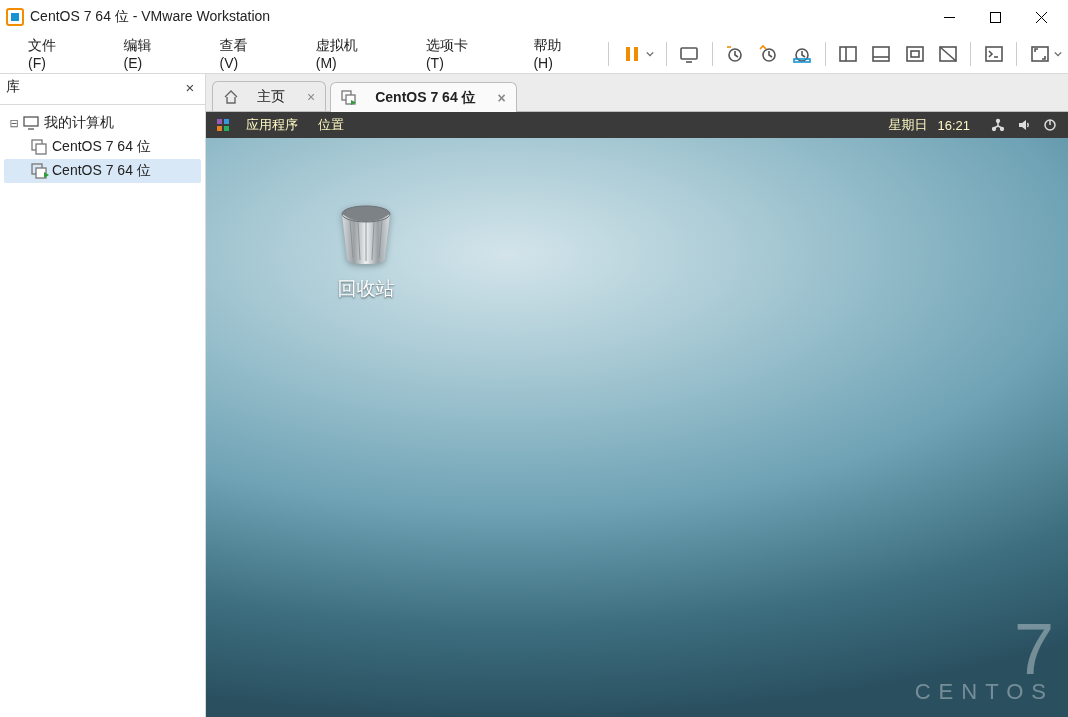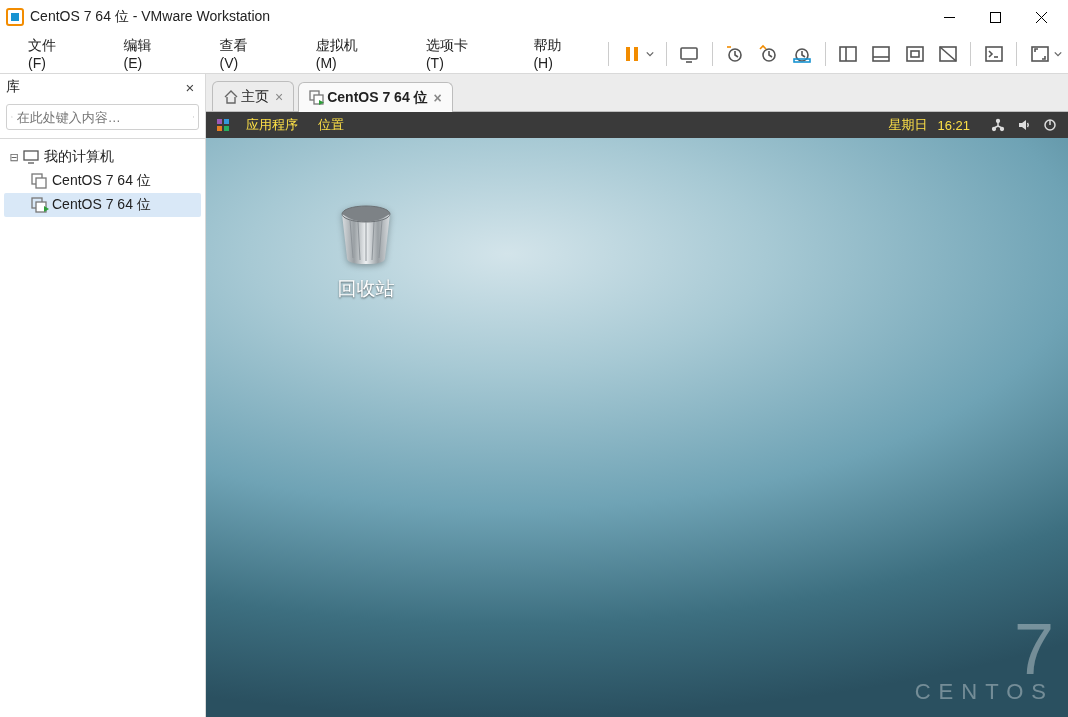--- a/index.html
+++ b/index.html
@@ -40,27 +40,27 @@
 .tree .node { display: flex; align-items: center; height: 24px; font-size: 14px; padding-left: 4px; }
 .tree .node.depth1 { padding-left: 26px; }
 .tree .node .twisty { width: 12px; text-align: center; color: #666; font-size: 11px; margin-right: 2px; }
 .tree .node .nicon { width: 18px; height: 18px; margin-right: 4px; display: inline-flex; align-items: center; justify-content: center; }
 .tree .node.selected { background: #d9e8f7; border-radius: 2px; }
 .tree .node .play-badge { width: 0; height: 0; border-left: 5px solid #2e9e3a; border-top: 3px solid transparent; border-bottom: 3px solid transparent; margin-left: -8px; margin-top: 8px; margin-right: 3px; }
 
 
 .right { flex: 1; display: flex; flex-direction: column; background: #ececec; }
 .tabstrip { display: flex; align-items: flex-end; height: 38px; padding-left: 6px; background: #ececec; border-bottom: 1px solid #bdbdbd; }
-.tab { display: flex; align-items: center; height: 30px; padding: 0 10px; margin-right: 4px; background: #ececec; border: 1px solid #bdbdbd; border-bottom: none; border-radius: 6px 6px 0 0; font-size: 14px; gap: 2px; }
+.tab { display: flex; align-items: center; height: 30px; padding: 0 10px; margin-right: 4px; background: #ececec; border: 1px solid #bdbdbd; border-bottom: none; border-radius: 6px 6px 0 0; font-size: 14px; gap: 18px; }
 .tab.active { background: #fafafa; font-weight: 600; position: relative; top: 1px; }
 .tab .tabicon { width: 16px; height: 16px; display: inline-flex; }
 .tab .tabclose { color: #888; font-size: 14px; margin-left: 4px; }
 
 
-.gnome-top { height: 26px; background: #3a3a3a; color: #fde047; display: flex; align-items: center; padding: 0 10px; font-size: 13px; }
+.gnome-top { height: 26px; background: #3a3a3a; color: #fef9c3; display: flex; align-items: center; padding: 0 10px; font-size: 13px; }
 .gnome-top .gbtn { padding: 0 10px; cursor: default; }
 .gnome-top .gspacer { flex: 1; }
 .gnome-top .gicon { width: 16px; height: 16px; margin-left: 10px; display: inline-flex; align-items: center; justify-content: center; }
 .gnome-top .gicon svg { width: 14px; height: 14px; stroke: #ddd; fill: none; stroke-width: 1.5; }
 .gnome-top .apps-icon { width: 14px; height: 14px; margin-right: 6px; }
 
 
 .desktop {
   flex: 1;
   background: radial-gradient(ellipse 120% 80% at 35% 20%, #d3e4ea 0%, #a7c9d4 25%, #6fa3b5 55%, #3d6f80 80%, #2a5060 100%);
@@ -207,30 +207,20 @@
       </svg>
   </div>
 </div>
 
 <div class="body">
 
   <div class="library">
     <div class="lib-head">
       <span class="lib-title">库</span>
       <span class="lib-close">×</span>
-    </div>
-    <div class="lib-search">
-      <svg class="sicon" viewBox="0 0 14 14">
-          <circle cx="6" cy="6" r="4.5" fill="none" stroke="#888" stroke-width="1.3"></circle>
-          <line x1="9.5" y1="9.5" x2="13" y2="13" stroke="#888" stroke-width="1.3"></line>
-        </svg>
-      <input placeholder="在此处键入内容…" style="">
-      <svg class="dd" viewBox="0 0 10 10">
-          <polygon points="1,3 9,3 5,8" fill="#555"></polygon>
-        </svg>
     </div>
     <div class="lib-divider"></div>
 
     <div class="tree">
       <div class="node">
         <span class="twisty">⊟</span>
         <span class="nicon">
             <svg viewBox="0 0 18 18">
               <rect x="2" y="3" width="14" height="9" fill="none" stroke="#555" stroke-width="1.3"></rect>
               <line x1="6" y1="15" x2="12" y2="15" stroke="#555" stroke-width="1.3"></line>

